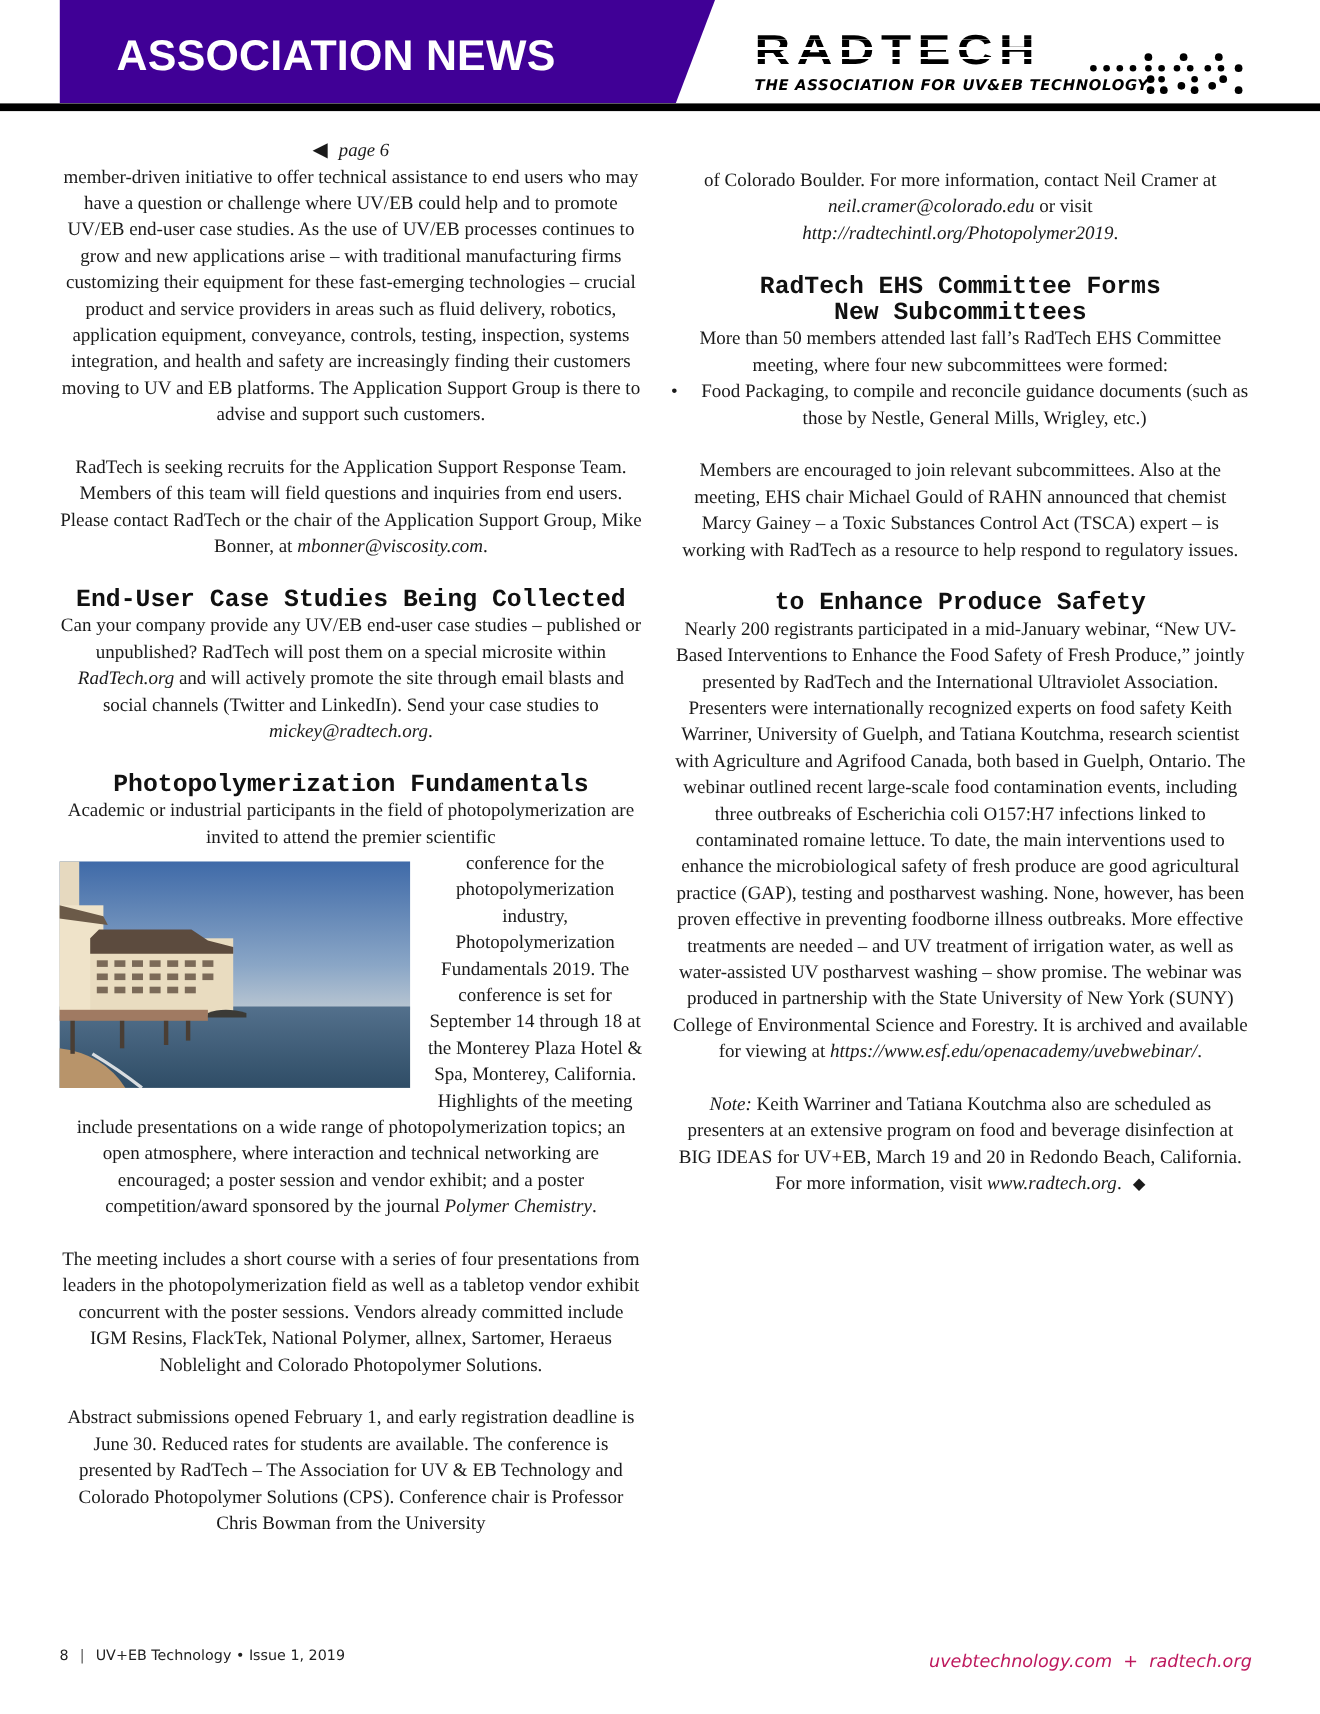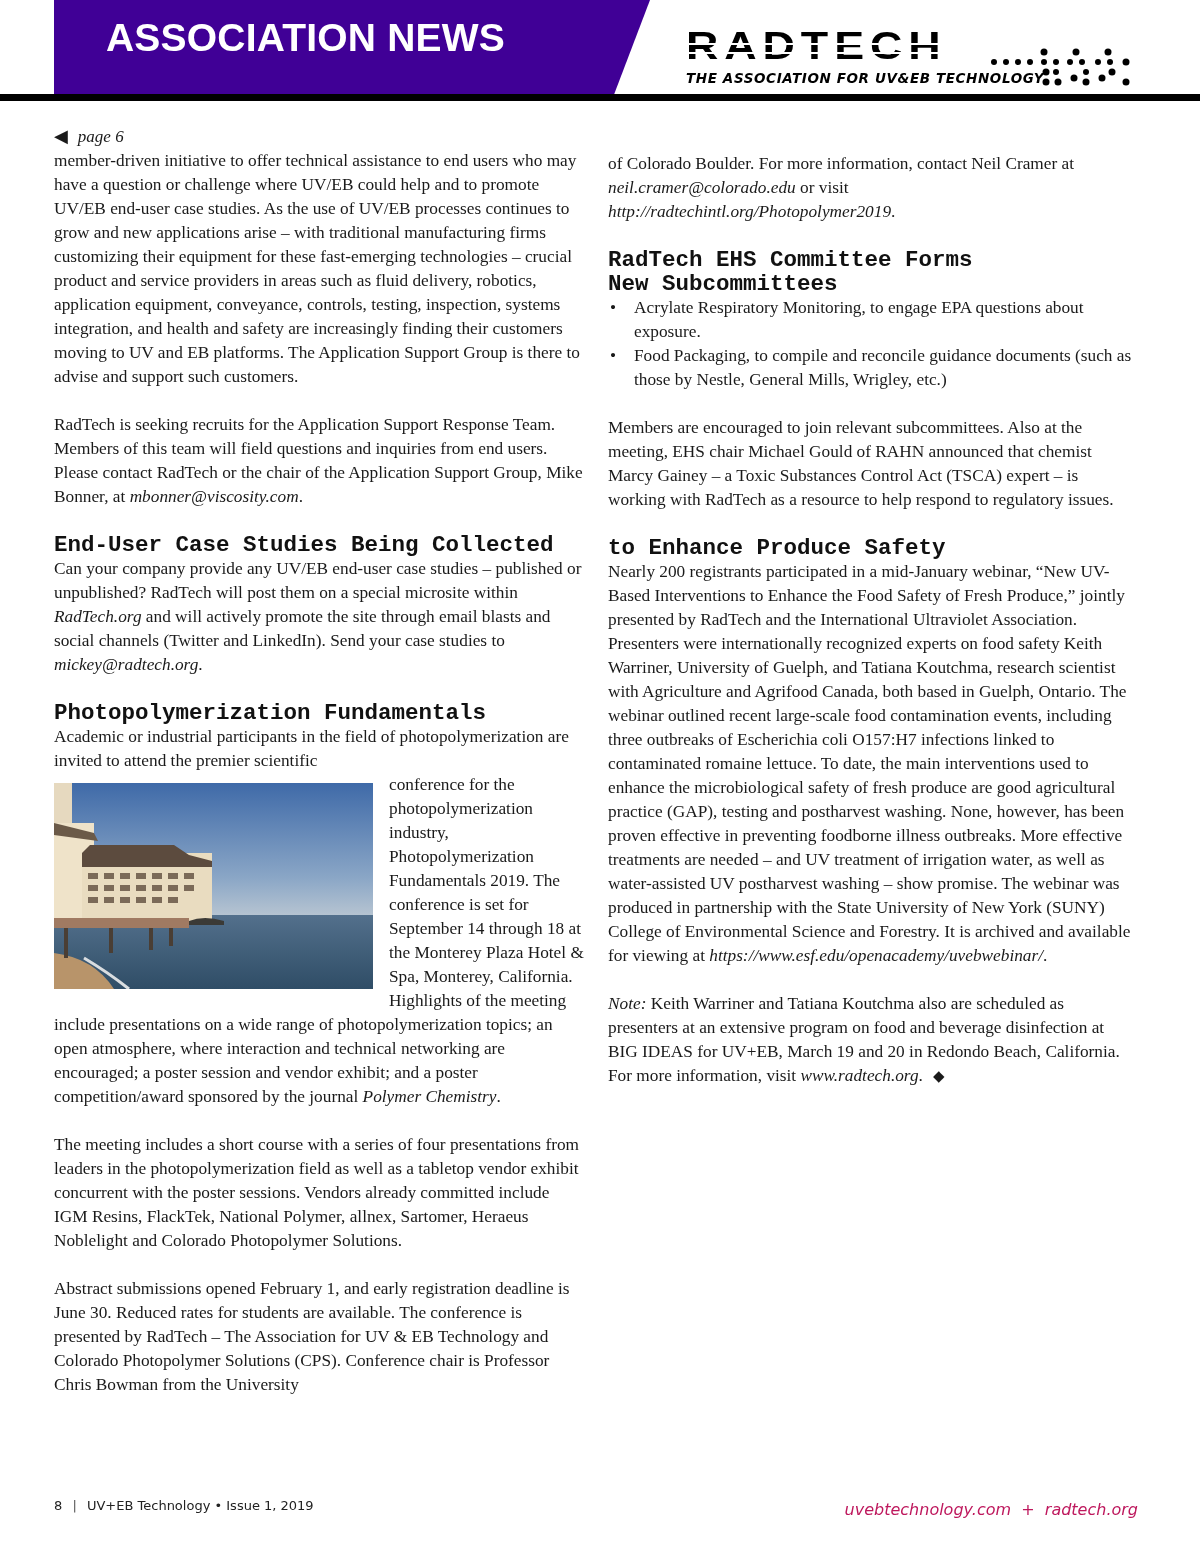--- a/index.html
+++ b/index.html
@@ -1,35 +1,35 @@
 <!DOCTYPE html>
 <html><head>
 <meta charset="utf-8">
 <style>
   html, body { margin:0; padding:0; background:#ffffff; }
   body { width:1200px; height:1558px; position:relative; overflow:hidden; font-family:"Liberation Serif", serif; color:#1a1a1a; }
 
   
   .hdr-band { position:absolute; left:54px; top:0; width:596px; height:94px; background:#400096;
               clip-path:polygon(0 0, 100% 0, 94% 100%, 0 100%); }
-  .hdr-title { position:absolute; left:106px; top:16px; font-family:"Liberation Sans", sans-serif; font-weight:bold;
+  .hdr-title { position:absolute; left:106px; top:30px; font-family:"Liberation Sans", sans-serif; font-weight:bold;
                font-size:39px; color:#ffffff; letter-spacing:0.2px; }
   .hdr-rule { position:absolute; left:0; top:94px; width:1200px; height:7px; background:#000; }
 
   .logo { position:absolute; left:686px; top:26px; width:460px; height:64px; }
   .logo-word { position:absolute; left:0; top:0; font-family:"Liberation Sans", sans-serif; font-weight:bold;
                font-size:38px; line-height:40px; letter-spacing:5px; color:#000; transform:scaleX(1.18); transform-origin:left top; }
   .logo-stripes { position:absolute; left:0; top:10px; width:300px; height:28px;
                   background:repeating-linear-gradient(to bottom, transparent 0 7px, #fff 7px 9px); }
   .logo-tag { position:absolute; left:0; top:44px; font-family:"DejaVu Sans", sans-serif; font-weight:bold; font-style:italic;
               font-size:13.5px; letter-spacing:0.6px; color:#000; }
   .logo-dots { position:absolute; left:300px; top:12px; }
 
   
-  .col { position:absolute; top:124px; width:530px; font-size:17.3px; line-height:24px; }
+  .col { position:absolute; top:124px; width:530px; font-size:17.3px; line-height:24px;text-align:center; }
   .col.left { left:54px; }
   .col.right { left:608px; top:152px; }
   p { margin:0; }
   .gap { height:24px; }
   h2 { margin:0; font-family:Liberation Mono, monospace; font-weight:bold; font-size:22.5px; line-height:24px; color:#111; }
   .cont { font-style:italic; font-size:17px; margin-bottom:0; }
   .cont .arrow { font-style:normal; font-size:18px; margin-right:10px; }
   em { font-style:italic; }
 
   .photo-wrap { float:left; width:319px; height:206px; margin:10px 16px 4px 0; }
@@ -161,22 +161,22 @@
   <div class="gap"></div>
   <p>Abstract submissions opened February 1, and early registration deadline is June 30. Reduced rates for students are available. The conference is presented by RadTech – The Association for UV &amp; EB Technology and Colorado Photopolymer Solutions (CPS). Conference chair is Professor Chris Bowman from the University</p>
 </div>
 
 <div class="col right">
   <p><span>of Colorado Boulder. For more information, contact Neil Cramer at </span><em>neil.cramer@colorado.edu</em><span> or visit </span><em>http://radtechintl.org/Photopolymer2019</em><span>.</span></p>
   <div class="gap"></div>
 
   <h2>RadTech EHS Committee Forms</h2>
   <h2>New Subcommittees</h2>
+  <p>More than 50 members attended last fall’s RadTech EHS Committee meeting, where four new subcommittees were formed:</p>
   <ul class="bullets">
-    <li>Acrylate Respiratory Monitoring, to engage EPA questions about exposure.</li>
     <li>Food Packaging, to compile and reconcile guidance documents (such as those by Nestle, General Mills, Wrigley, etc.)</li>
   </ul>
   <div class="gap"></div>
   <p>Members are encouraged to join relevant subcommittees. Also at the meeting, EHS chair Michael Gould of RAHN announced that chemist Marcy Gainey – a Toxic Substances Control Act (TSCA) expert – is working with RadTech as a resource to help respond to regulatory issues.</p>
   <div class="gap"></div>
 
   <h2>to Enhance Produce Safety</h2>
   <p><span>Nearly 200 registrants participated in a mid-January webinar, “New UV-Based Interventions to Enhance the Food Safety of Fresh Produce,” jointly presented by RadTech and the International Ultraviolet Association. Presenters were internationally recognized experts on food safety Keith Warriner, University of Guelph, and Tatiana Koutchma, research scientist with Agriculture and Agrifood Canada, both based in Guelph, Ontario. The webinar outlined recent large-scale food contamination events, including three outbreaks of Escherichia coli O157:H7 infections linked to contaminated romaine lettuce. To date, the main interventions used to enhance the microbiological safety of fresh produce are good agricultural practice (GAP), testing and postharvest washing. None, however, has been proven effective in preventing foodborne illness outbreaks. More effective treatments are needed – and UV treatment of irrigation water, as well as water-assisted UV postharvest washing – show promise. The webinar was produced in partnership with the State University of New York (SUNY) College of Environmental Science and Forestry. It is archived and available for viewing at </span><em>https://www.esf.edu/openacademy/uvebwebinar/</em><span>.</span></p>
   <div class="gap"></div>
   <p><em>Note:</em><span> Keith Warriner and Tatiana Koutchma also are scheduled as presenters at an extensive program on food and beverage disinfection at BIG IDEAS for UV+EB, March 19 and 20 in Redondo Beach, California. For more information, visit </span><em>www.radtech.org</em><span>.</span><span class="end-mark">◆</span></p>

